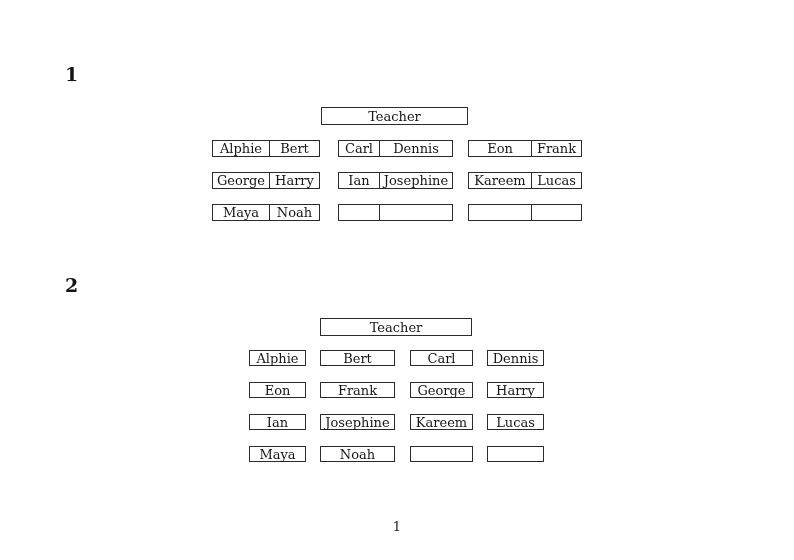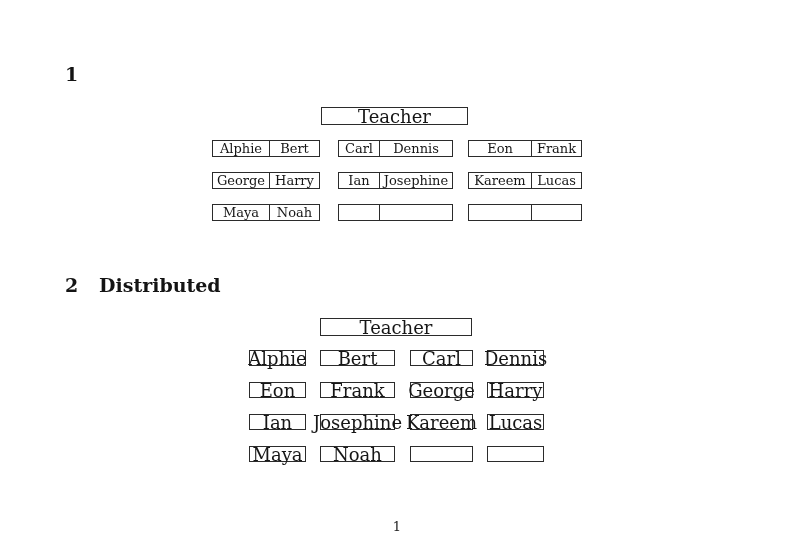--- a/index.html
+++ b/index.html
@@ -28,21 +28,21 @@
 
   
   .tbox {
     position: absolute;
     box-sizing: border-box;
     border: 1px solid #2b2b2b;
     background: #ffffff;
     display: flex;
     align-items: center;
     justify-content: center;
-    font-size: 18px;
+    font-size: 13px;
     line-height: 13px;
     white-space: nowrap;
   }
   .teacher-classical   { left: 321px; top: 107px; width: 147px; height: 18px; }
   .teacher-distributed { left: 320px; top: 318px; width: 152px; height: 18px; }
 
   
   .desk {
     position: absolute;
     box-sizing: border-box;
@@ -128,21 +128,20 @@
     <div class="seat seat-left"></div>
     <div class="seat seat-right"></div>
   </div>
   <div class="desk cC r3">
     <div class="seat seat-left"></div>
     <div class="seat seat-right"></div>
   </div>
 
   <div class="heading heading-distributed">
     <span class="num">2</span>
-    <span class="title">Distributed</span>
   </div>
 
   <div class="tbox teacher-distributed">
     <span>Teacher</span>
   </div>
 
   <div class="tbox d1 s1">Alphie</div>
   <div class="tbox d2 s1">Bert</div>
   <div class="tbox d3 s1">Carl</div>
   <div class="tbox d4 s1">Dennis</div>

